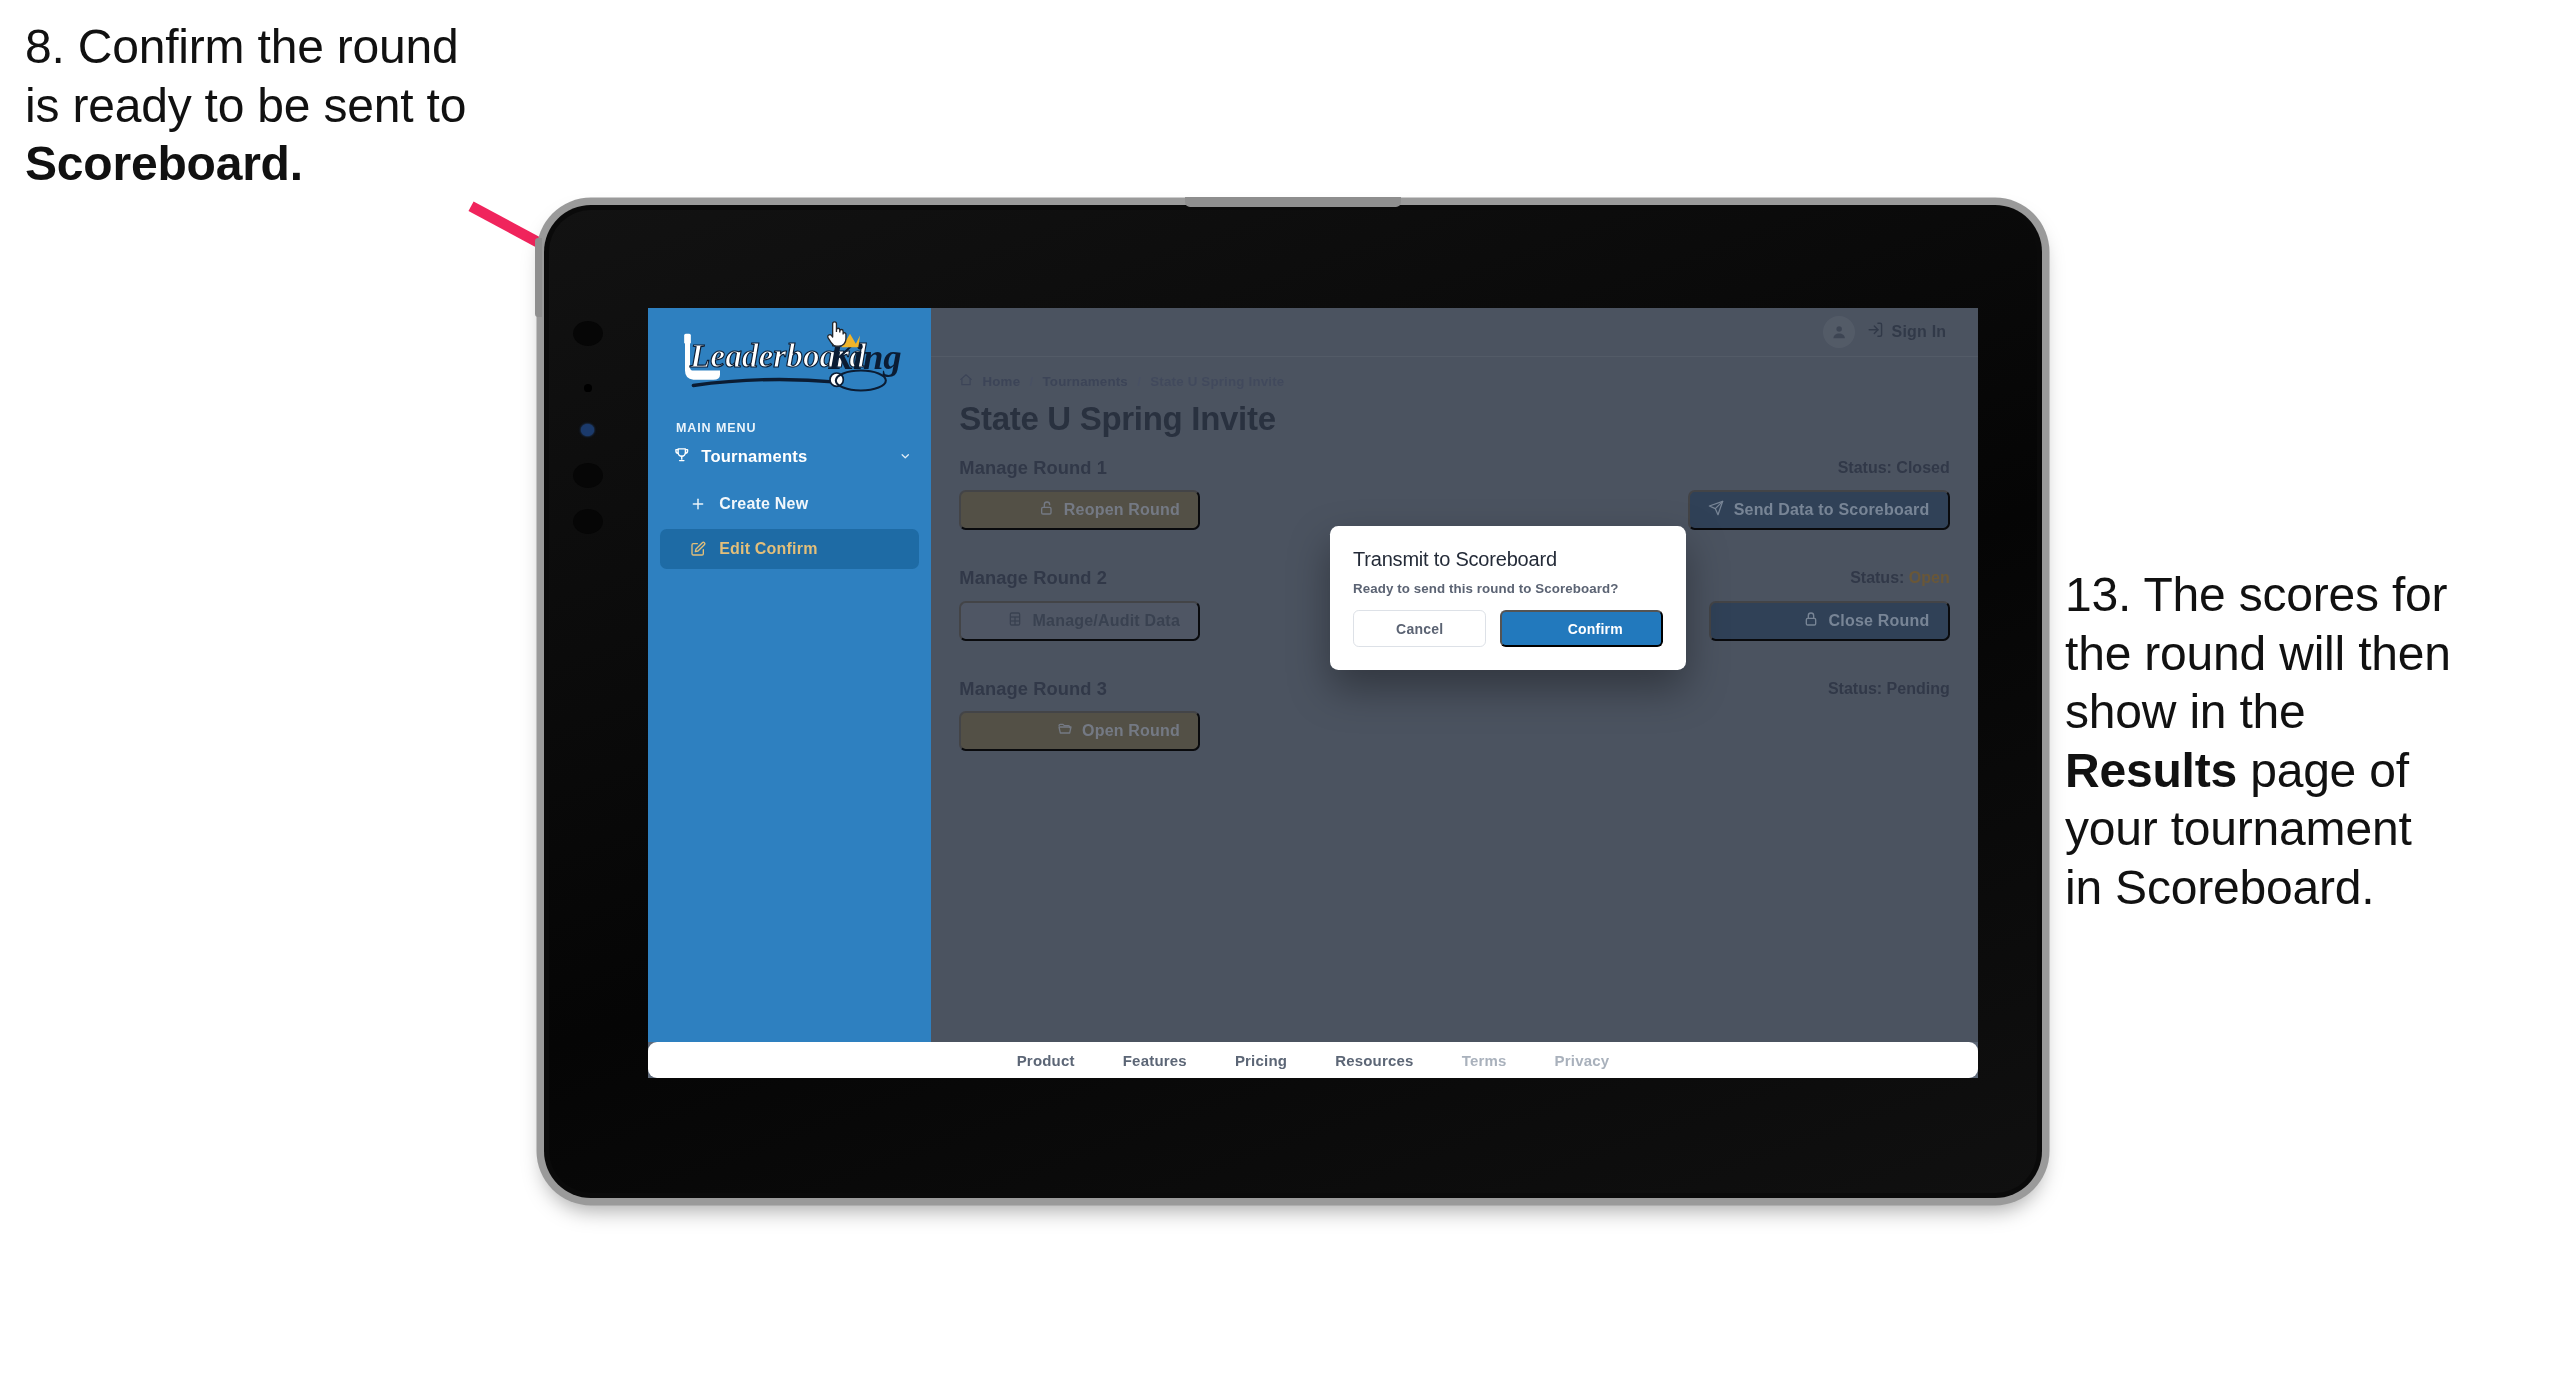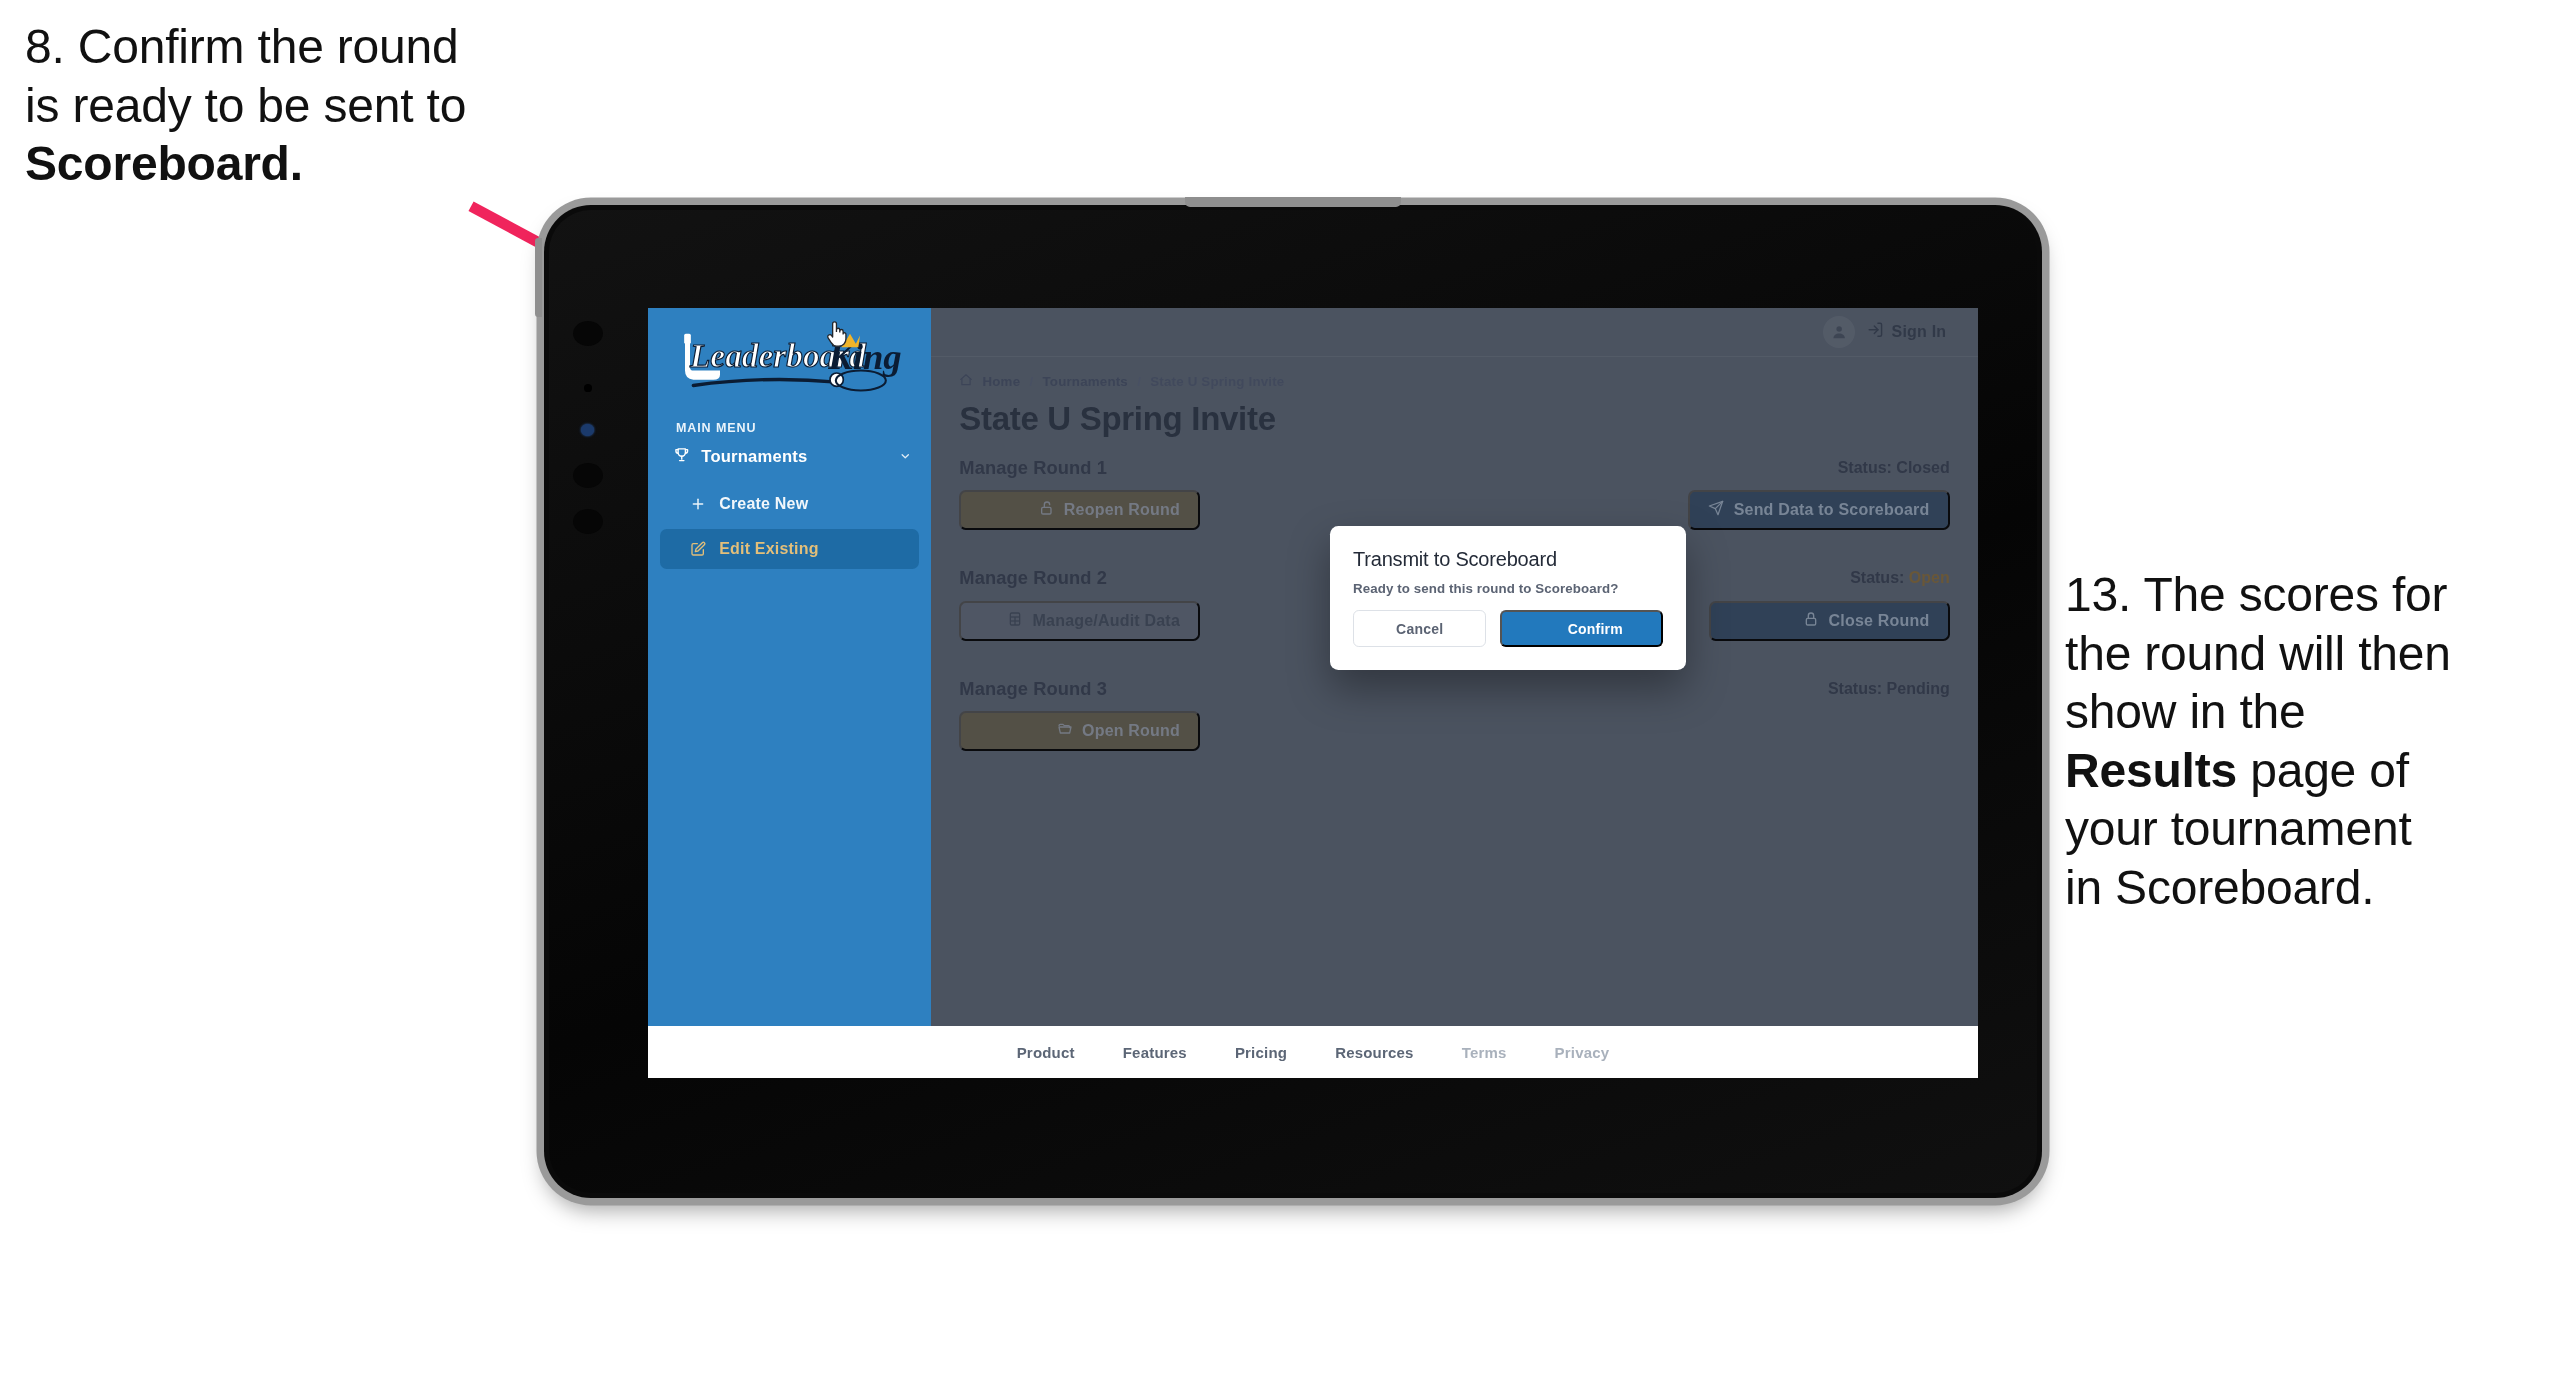--- a/index.html
+++ b/index.html
@@ -194,26 +194,27 @@
     font-weight: 700;
     letter-spacing:0.2px;
     white-space:nowrap;
   }
   .btn-muted   { background:#6a6552; color:#9aa0ab; }
   .btn-ghost   { background:#656e7d; color:#454f60; }
   .btn-primary { background:#39506b; color:#9fb0c4; }
 
   
   #footer {
-    height: 52px;
+    height: 36px;
     background:#ffffff;
     display:flex; align-items:center; justify-content:center;
     gap: 48px;
     position: relative;
     z-index: 3;
+    border-radius: 9px;
   }
   #footer .flink { color:#5c6676; font-size:15px; font-weight:700; letter-spacing:0.2px; }
   #footer .flink.dim { color:#a9b1bc; }
 
   
   #modal {
     position:absolute;
     left: 399px; top: 218px;
     width: 356px;
     background:#ffffff;
@@ -327,21 +328,21 @@
             <span>Create New</span>
           </div>
 
           <div class="nav-sub active">
             <span class="sub-ico">
               <svg width="16" height="16" viewBox="0 0 24 24" fill="none" stroke="#e3bf7a" stroke-width="2" stroke-linecap="round" stroke-linejoin="round">
                 <path d="M20 13v6a2 2 0 0 1-2 2H5a2 2 0 0 1-2-2V6a2 2 0 0 1 2-2h6"></path>
                 <path d="M18.5 2.5a2.12 2.12 0 0 1 3 3L12 15l-4 1 1-4z"></path>
               </svg>
             </span>
-            <span>Edit Existing</span>
+            <span>Edit Confirm</span>
             <svg id="cursor-hand" viewBox="0 0 26 32">
               <path d="M8 3a2.3 2.3 0 0 1 4.6 0v10 M12.6 10.5a2 2 0 0 1 4 0v3 M16.6 12a2 2 0 0 1 4 0v4 M20.6 14.5a2 2 0 0 1 3.4 1.5v5c0 5-3.4 9-8.4 9h-3c-3.2 0-4.8-1.6-6.6-4.4L2.5 20c-.9-1.5-.3-3 1.2-3.6 1.2-.5 2.4-.1 3.1 1L8 19V3" fill="#ffffff" stroke="#23262b" stroke-width="1.6" stroke-linejoin="round"></path>
             </svg>
           </div>
         </aside>
 
         <main id="main">
 
           <div id="topbar">
             <div id="avatar">

